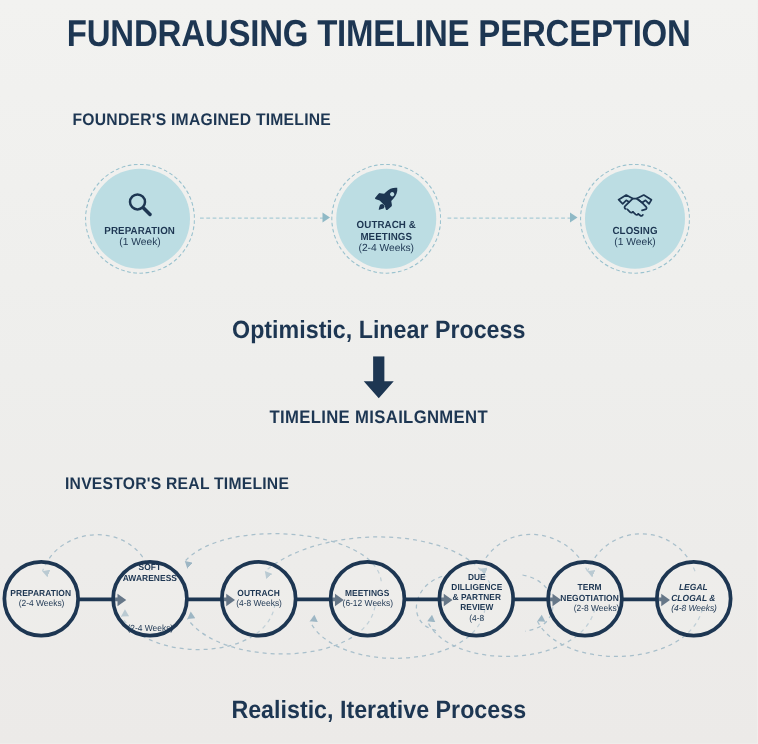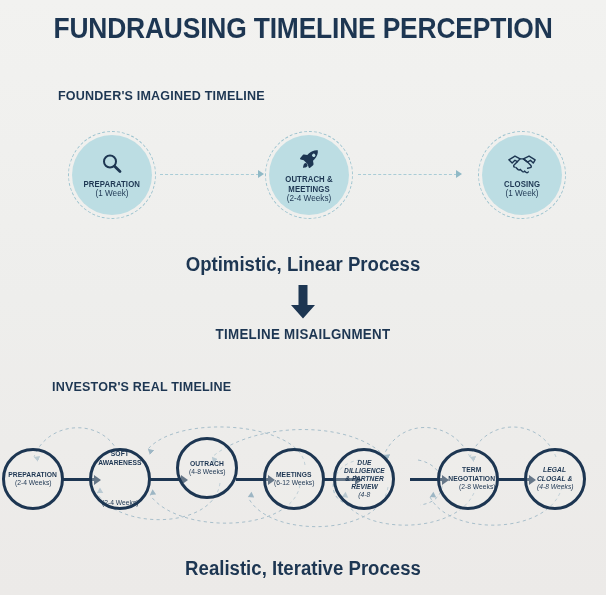--- a/index.html
+++ b/index.html
@@ -83,21 +83,21 @@
   }
   .node-top .node-dur {
     font-size: 8.2px;
     font-weight: 400;
     color: #1d3652;
     text-align: center;
     line-height: 1.2;
   }
   #node-top-0 { left: 68px; top: 6px; }
   #node-top-1 { left: 265px; top: 6px; }
-  #node-top-2 { left: 478px; top: 6px; }
+  #node-top-2 { left: 464px; top: 6px; }
 
   .top-connector {
     position: absolute;
     top: 48px;
     height: 2px;
     display: flex;
     align-items: center;
   }
   .top-connector .line {
     flex: 1;
@@ -335,29 +335,29 @@
 
     <div class="node-bottom" style="left:2px; top:43px;">
       <div class="b-label">PREPARATION</div>
       <div class="b-dur">(2-4 Weeks)</div>
     </div>
     <div class="node-bottom" style="left:89px; top:43px;gap:32px;">
       <div class="b-label">SOFT
 AWARENESS</div>
       <div class="b-dur">(2-4 Weeks)</div>
     </div>
-    <div class="node-bottom" style="left:176px; top:32px;justify-content:center;">
+    <div class="node-bottom" style="left:176px; top:43px;justify-content:center;">
       <div class="b-label">OUTRACH</div>
       <div class="b-dur">(4-8 Weeks)</div>
     </div>
     <div class="node-bottom" style="left:263px; top:43px;">
       <div class="b-label">MEETINGS</div>
       <div class="b-dur">(6-12 Weeks)</div>
     </div>
-    <div class="node-bottom overflow" style="left:333px; top:43px;font-style:italic;">
+    <div class="node-bottom overflow" style="left:350px; top:43px;">
       <div class="b-label">DUE
 DILLIGENCE
 &amp; PARTNER
 REVIEW</div>
       <div class="b-dur">(4-8</div>
     </div>
     <div class="node-bottom" style="left:437px; top:43px;align-items:flex-end;">
       <div class="b-label">TERM
 NEGOTIATION</div>
       <div class="b-dur">(2-8 Weeks)</div>

